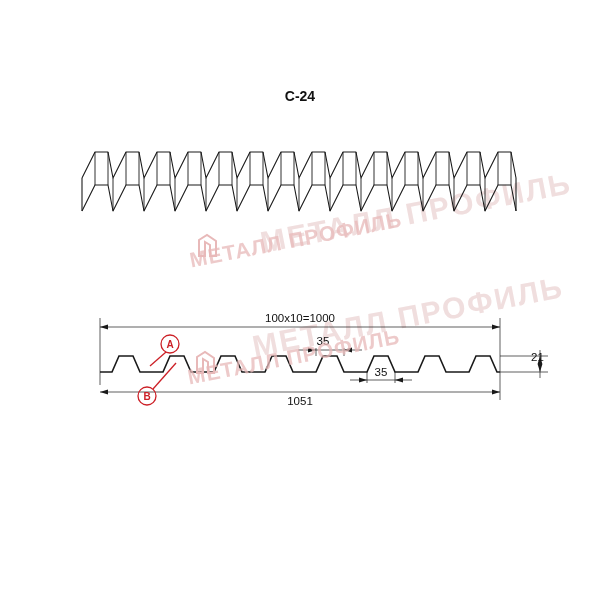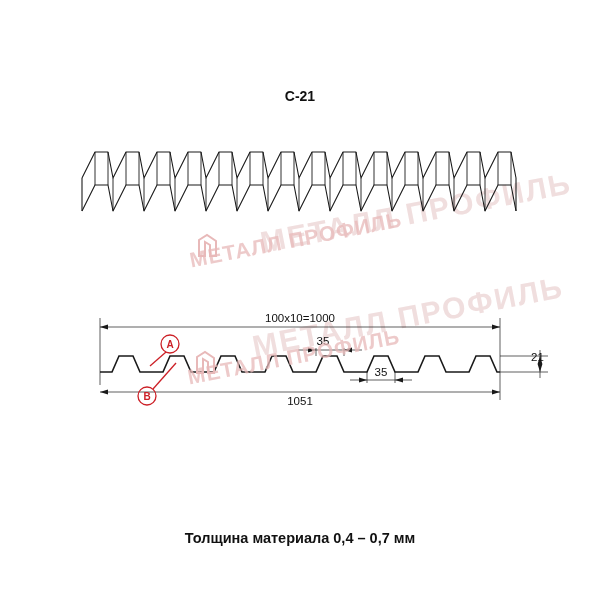--- a/index.html
+++ b/index.html
@@ -93,21 +93,21 @@
   .wm-mark {
     position: absolute;
     pointer-events: none;
   }
 </style>
 </head>
 <body>
 
 <div class="page">
 
-  <div class="subtitle">С-21</div>
+  <div class="subtitle">С-24</div>
 
   <div class="wm-ghost wm-g1">МЕТАЛЛ ПРОФИЛЬ</div>
   <div class="wm-ghost wm-g2">МЕТАЛЛ ПРОФИЛЬ</div>
 
   <svg class="svg-layer" width="600" height="600" viewBox="0 0 600 600">
 
     <g fill="none" stroke="#1a1a1a" stroke-width="1.1" stroke-linejoin="round">
 
       <path d="M82,178
                L95,152 L108,152 L113,178
@@ -241,15 +241,14 @@
   <div class="wm wm1">МЕТАЛЛ ПРОФИЛЬ</div>
   <div class="wm wm2">МЕТАЛЛ ПРОФИЛЬ</div>
 
   <svg class="wm-mark" style="left:196px; top:232px;" width="34" height="28" viewBox="0 0 34 28">
     <path d="M3,24 L3,8 L11,3 L20,9 L20,24 L14,24 L14,13 L9,10 L9,24 Z" fill="none" stroke="#e8b9b9" stroke-width="2"></path>
   </svg>
   <svg class="wm-mark" style="left:194px; top:349px;" width="34" height="28" viewBox="0 0 34 28">
     <path d="M3,24 L3,8 L11,3 L20,9 L20,24 L14,24 L14,13 L9,10 L9,24 Z" fill="none" stroke="#e8b9b9" stroke-width="2"></path>
   </svg>
 
-  <div class="footer">Толщина материала 0,4 – 0,7 мм</div>
 
 </div>
 
 </body></html>

